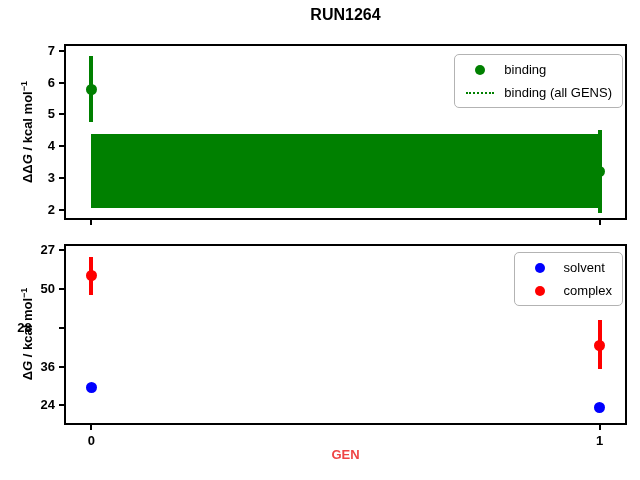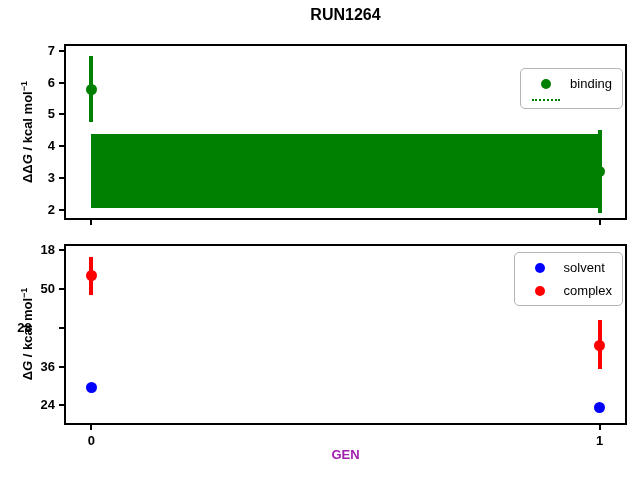--- a/index.html
+++ b/index.html
@@ -14,25 +14,25 @@
   .ticklab { position:absolute; font-size:13px; font-weight:bold; color:#000; line-height:17px; }
   .band { position:absolute; }
   .ebar { position:absolute; }
   .marker { position:absolute; border-radius:50%; }
   .ylabel { position:absolute; white-space:nowrap; font-size:13px; font-weight:bold; color:#000;
             transform-origin:0 0; transform:rotate(-90deg) translate(-50%,-50%); }
   .ylabel-0 { left:27px; top:132px; }
   .ylabel-1 { left:27px; top:334px; }
   .ylabel sup { font-size:9px; }
   .xlabel { position:absolute; left:66px; top:447px; width:559px; text-align:center;
-            font-size:13px; font-weight:bold; color:#a21caf; }
+            font-size:13px; font-weight:bold; color:#ef4444; }
   .legend { position:absolute; background:rgba(255,255,255,0.9); border:1px solid #b3b3b3;
             border-radius:5px; padding:7px 10px; display:flex; flex-direction:column; gap:8px;
             font-size:13px; color:#000; }
-  .legend-0 { top:68px; right:17px; }
+  .legend-0 { top:54px; right:17px; }
   .legend-1 { top:252px; right:17px; }
   .lrow { display:flex; align-items:center; }
   .lhandle { width:30px; display:flex; justify-content:center; align-items:center; margin-right:9px; }
   .ldot { width:10px; height:10px; border-radius:50%; }
   .lline { width:28px; height:0; border-top:2px dotted #008000; }
 </style>
 </head>
 <body>
 
 <div class="figure">
@@ -52,20 +52,21 @@
     <div class="lrow">
       <span class="lhandle">
           <span class="ldot" style="background: rgb(0, 128, 0);"></span>
         </span>
       <span class="llabel">binding</span>
     </div>
     <div class="lrow">
       <span class="lhandle">
           <span class="lline" style="border-top-color: rgb(0, 128, 0);"></span>
         </span>
+      <span class="llabel">binding (all GENS)</span>
     </div>
   </div>
 
   <div class="legend legend-1">
     <div class="lrow">
       <span class="lhandle">
           <span class="ldot" style="background: rgb(0, 0, 255);"></span>
         </span>
       <span class="llabel">solvent</span>
     </div>
@@ -90,21 +91,21 @@
     <div class="tick" style="left: 59px; top: 209.037px; width: 5px; height: 2px;"></div>
     <div class="ticklab" style="left: 20px; top: 201.037px; width: 35px; text-align: right;">2</div>
     <div class="tick" style="left: 90.4091px; top: 220px; width: 2px; height: 5px;"></div>
     <div class="tick" style="left: 598.591px; top: 220px; width: 2px; height: 5px;"></div>
     <div class="band" style="left: 91.4091px; top: 133.593px; width: 508.182px; height: 74.8519px; background: rgb(0, 128, 0);"></div>
     <div class="ebar" style="left: 89.4091px; top: 55.5556px; width: 4px; height: 66.8889px; background: rgb(0, 128, 0);"></div>
     <div class="marker" style="left: 85.9091px; top: 83.5px; width: 11px; height: 11px; background: rgb(0, 128, 0);"></div>
     <div class="ebar" style="left: 597.591px; top: 130.407px; width: 4px; height: 82.8148px; background: rgb(0, 128, 0);"></div>
     <div class="marker" style="left: 594.091px; top: 166.315px; width: 11px; height: 11px; background: rgb(0, 128, 0);"></div>
     <div class="tick" style="left: 59px; top: 248.89px; width: 5px; height: 2px;"></div>
-    <div class="ticklab" style="left: 20px; top: 240.89px; width: 35px; text-align: right;">18</div>
+    <div class="ticklab" style="left: 20px; top: 240.89px; width: 35px; text-align: right;">27</div>
     <div class="tick" style="left: 59px; top: 287.791px; width: 5px; height: 2px;"></div>
     <div class="ticklab" style="left: 20px; top: 279.791px; width: 35px; text-align: right;">50</div>
     <div class="tick" style="left: 59px; top: 326.692px; width: 5px; height: 2px;"></div>
     <div class="ticklab" style="left: 7px; top: 318.692px; width: 35px; text-align: center;">28</div>
     <div class="tick" style="left: 59px; top: 365.593px; width: 5px; height: 2px;"></div>
     <div class="ticklab" style="left: 20px; top: 357.593px; width: 35px; text-align: right;">36</div>
     <div class="tick" style="left: 59px; top: 404.495px; width: 5px; height: 2px;"></div>
     <div class="ticklab" style="left: 20px; top: 396.495px; width: 35px; text-align: right;">24</div>
     <div class="tick" style="left: 90.4091px; top: 425px; width: 2px; height: 5px;"></div>
     <div class="ticklab" style="left: 76.4091px; top: 432px; width: 30px; text-align: center;">0</div>

